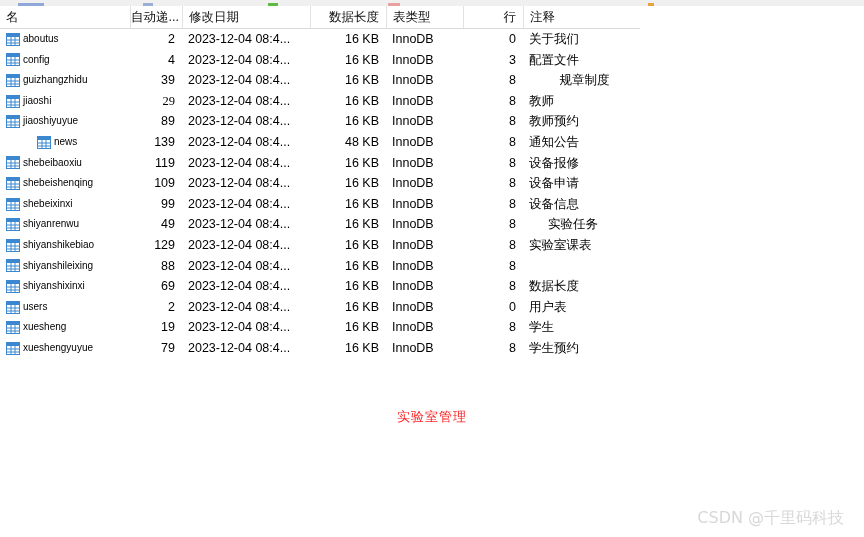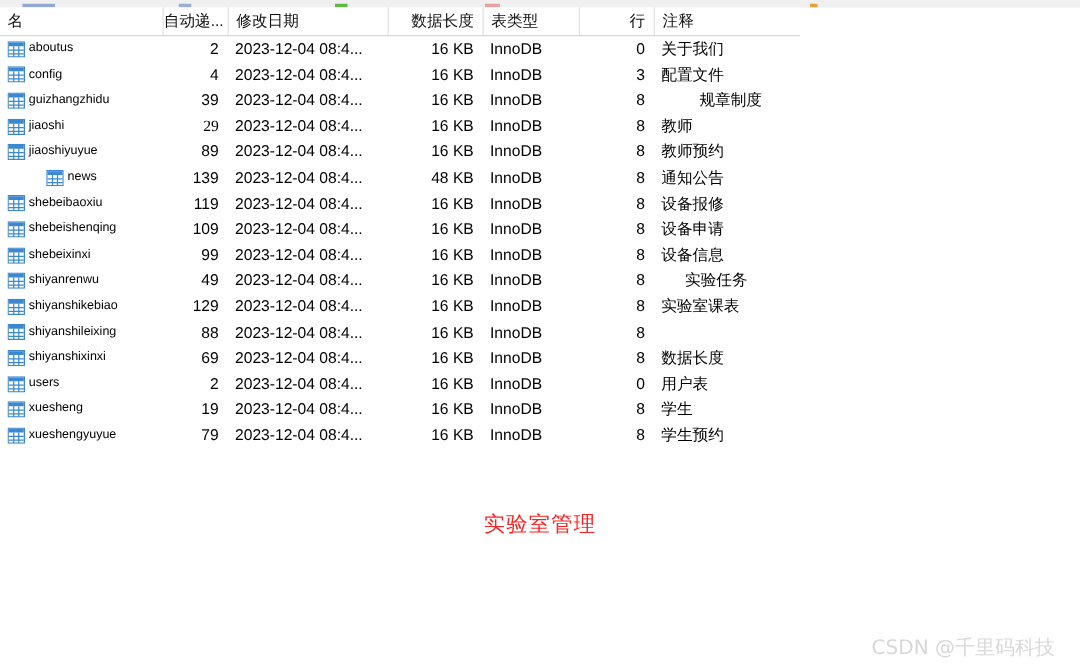--- a/index.html
+++ b/index.html
@@ -110,21 +110,21 @@
   }
 
   
   .red-title {
     position: absolute;
     left: 0;
     top: 408px;
     width: 864px;
     text-align: center;
     color: #fb2121;
-    font-size: 17px;
+    font-size: 13px;
     font-family: "DejaVu Sans", "Liberation Sans", sans-serif;
     letter-spacing: 1px;
   }
 
   
   .watermark {
     position: absolute;
     right: 20px;
     bottom: 8px;
     color: #d8d8d8;

